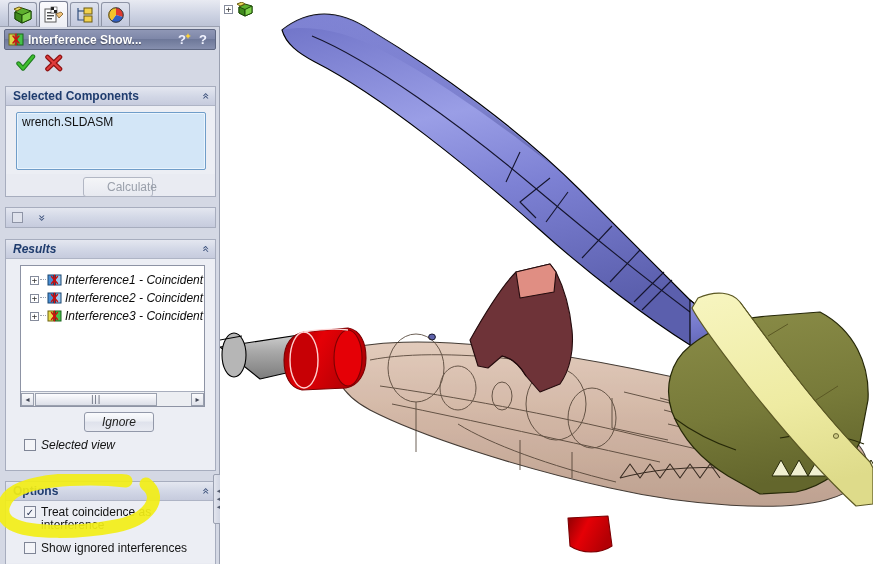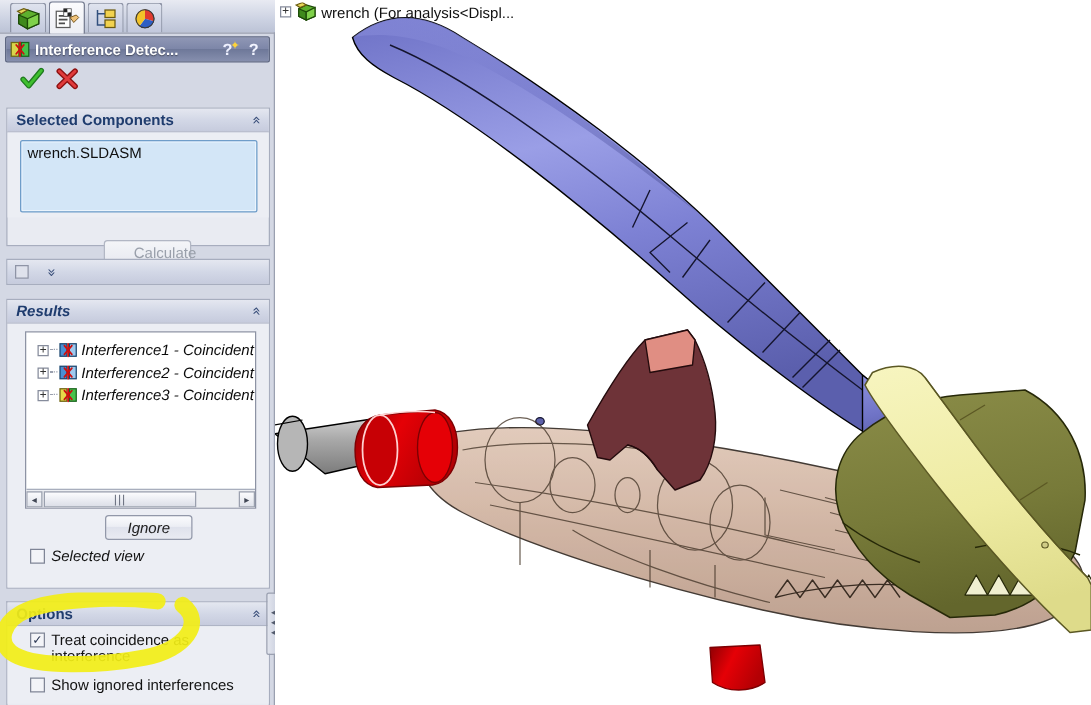--- a/index.html
+++ b/index.html
@@ -240,21 +240,21 @@
         <svg width="16" height="15" viewBox="0 0 16 15">
           <rect x="1" y="2" width="6" height="11" fill="#d9d54b" stroke="#6d6a14" stroke-width="1"></rect>
           <rect x="9" y="2" width="6" height="11" fill="#45c24a" stroke="#18641b" stroke-width="1"></rect>
           <g stroke="#cc1111" stroke-width="1.5" stroke-linecap="round">
             <path d="M8 2 L8 13"></path>
               <path d="M5 4 L11 11"></path>
               <path d="M11 4 L5 11"></path>
           </g>
         </svg>
       </span>
-      <span class="ttxt">Interference Detec...</span>
+      <span class="ttxt">Interference Show...</span>
       <span class="tbtn">
         <svg width="16" height="15" viewBox="0 0 16 15">
           <text x="1" y="12" font-family="Liberation Sans, sans-serif" font-size="13" font-weight="bold" fill="#eef0ff">?</text>
           <g fill="#ffd43a">
               <circle cx="11" cy="4" r="1.6"></circle>
             <path d="M11 0.7 L11.6 3 L11 3.6 L10.4 3 Z"></path>
               <path d="M11 7.3 L11.6 5 L11 4.4 L10.4 5 Z"></path>
             <path d="M7.7 4 L10 4.6 L10.6 4 L10 3.4 Z"></path>
               <path d="M14.3 4 L12 4.6 L11.4 4 L12 3.4 Z"></path>
           </g>
@@ -284,21 +284,21 @@
 
     <div class="sect" style="top:86px;height:111px;">
       <div class="shead">
         <span class="stitle">Selected Components</span>
         <span class="chev" style="transform:rotate(90deg);">«</span>
       </div>
       <div class="sbody" style="height:68px;position:relative;">
         <div class="listbox" style="position:absolute;left:10px;top:6px;width:190px;height:58px;">
           <div class="li">wrench.SLDASM</div>
         </div>
-        <div class="btn dis" style="position:absolute;left:77px;top:86px;width:70px;padding-left:28px;">Calculate</div>
+        <div class="btn dis" style="position:absolute;left:77px;top:71px;width:70px;padding-left:28px;">Calculate</div>
       </div>
     </div>
 
     <div class="sect" style="top:207px;height:21px;">
       <div class="shead" style="height:19px;border-bottom:none;">
         <span class="cbsq"></span>
         <span class="chev" style="transform:rotate(90deg);">»</span>
       </div>
     </div>
 
@@ -411,21 +411,20 @@
     <div id="ftree">
       <span class="plusbox" style="margin-left:0;">+</span>
       <span style="display:flex;margin-left:3px;">
         <svg width="17" height="15" viewBox="0 0 17 15">
           <polygon points="3,5 9,2 16,4 16,11 9,14 3,11" fill="#5eb02e" stroke="#1d4a08" stroke-width="1"></polygon>
           <polygon points="3,5 9,7.5 9,14 3,11" fill="#3f8a1c" stroke="#1d4a08" stroke-width="1"></polygon>
           <polygon points="9,7.5 16,4 16,11 9,14" fill="#7fd14a" stroke="#1d4a08" stroke-width="1"></polygon>
           <polygon points="1,2 6,0 9,2 4,4" fill="#e8d85a" stroke="#6b5c10" stroke-width="1"></polygon>
         </svg>
       </span>
-      <span class="ftxt">wrench  (For analysis&lt;Displ...</span>
     </div>
 
     <svg id="model" width="653" height="564" viewBox="0 0 653 564" style="position:absolute;left:0;top:0;">
       <defs>
         <linearGradient id="gBlue" x1="0" y1="0" x2="0.3" y2="1">
           <stop offset="0%" stop-color="#6d71c6"></stop>
             <stop offset="38%" stop-color="#9a9ee6"></stop>
           <stop offset="62%" stop-color="#7d81d4"></stop>
             <stop offset="100%" stop-color="#5b5fad"></stop>
         </linearGradient>

